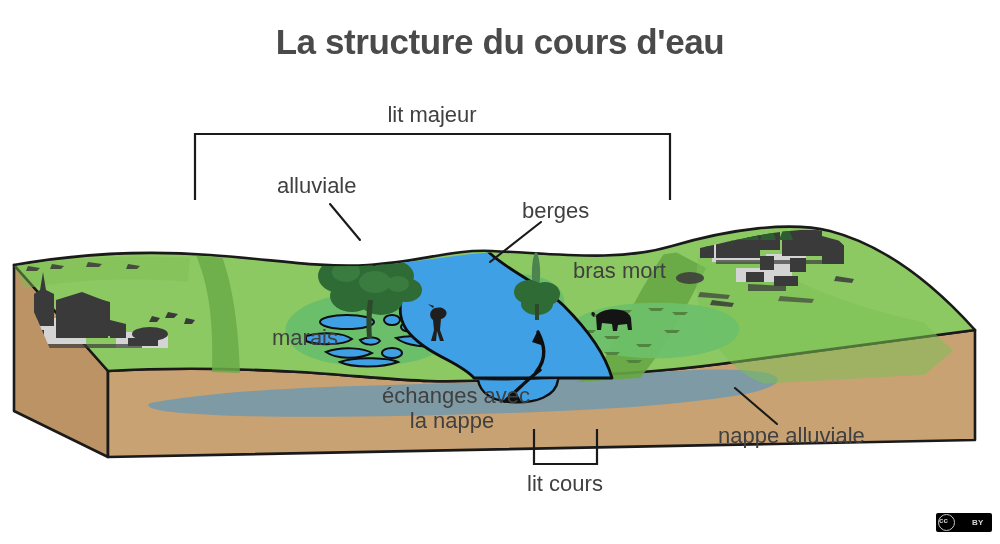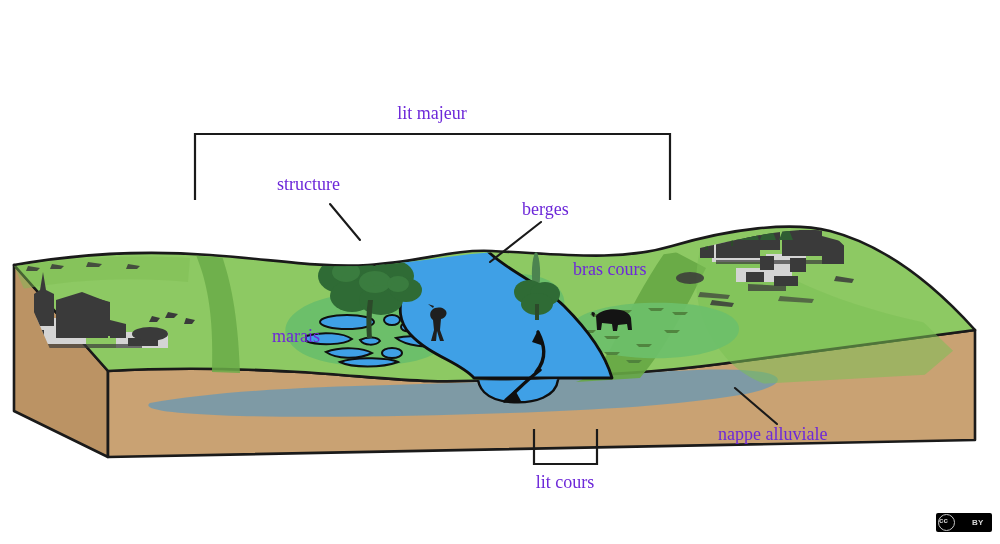--- a/index.html
+++ b/index.html
@@ -37,23 +37,23 @@
     text-align: center;
     font-size: 35px;
     font-weight: bold;
     letter-spacing: -0.4px;
     color: #4a4a4a;
     font-family: "Liberation Sans", sans-serif;
     white-space: nowrap;
   }
   .lbl {
     position: absolute;
-    font-size: 18px;
-    color: #6d28d9;
-    font-family: Liberation Serif, serif;
+    font-size: 22px;
+    color: #404040;
+    font-family: Liberation Sans, sans-serif;
     line-height: 1.12;
     white-space: nowrap;
   }
   .lbl.center { text-align: center; }
   .credit {
     position: absolute;
     right: 66px;
     top: 512px;
     font-size: 14px;
     color: #3a3a3a;
@@ -93,20 +93,21 @@
     margin-left: 17px;
     letter-spacing: 0.3px;
     font-family: "Liberation Sans", sans-serif;
   }
 </style>
 </head>
 <body>
 
 <div id="stage">
 
+  <div class="title">La structure du cours d'eau</div>
 
   <svg id="figure-svg" viewBox="0 0 1000 544" xmlns="http://www.w3.org/2000/svg">
     <defs>
       <clipPath id="clip-top">
         <path d="M14,266 C60,256 120,251 200,256 C260,260 310,268 360,266
                  C420,264 470,250 520,252 C590,254 640,262 700,248
                  C760,234 800,226 830,232 L975,372 L500,398 L60,372 Z"></path>
       </clipPath>
       <clipPath id="clip-front">
         <path d="M14,266 L14,412 L108,456 L975,440 L975,372
@@ -359,29 +360,33 @@
       <path d="M195,200 L195,134 L670,134 L670,200"></path>
     </g>
 
     <g stroke="#1a1a1a" stroke-width="2.2" fill="none">
       <path d="M534,429 L534,464 L597,464 L597,429"></path>
     </g>
   </svg>
 
   <div class="lbl center" style="left:382px; top:103px; width:100px;">lit majeur</div>
 
-  <div class="lbl" style="left:277px; top:174px;">structure</div>
+  <div class="lbl" style="left:277px; top:174px;">alluviale</div>
 
   <div class="lbl" style="left:522px; top:199px;">berges</div>
 
-  <div class="lbl" style="left:573px; top:259px;">bras cours</div>
+  <div class="lbl" style="left:573px; top:259px;">bras mort</div>
 
   <div class="lbl" style="left:248px; top:326px;margin-left:24px;">marais</div>
 
 
+  <div class="lbl center" style="left:382px; top:384px; width:140px;">
+    <span>échanges avec</span><br>
+    <span>la nappe</span>
+  </div>
 
   <div class="lbl" style="left:718px; top:424px;">nappe alluviale</div>
 
   <div class="lbl center" style="left:515px; top:472px; width:100px;">lit cours</div>
 
   <div class="cc-badge">
     <span class="cc-circle">cc</span>
     <span class="cc-by">BY</span>
   </div>
 

